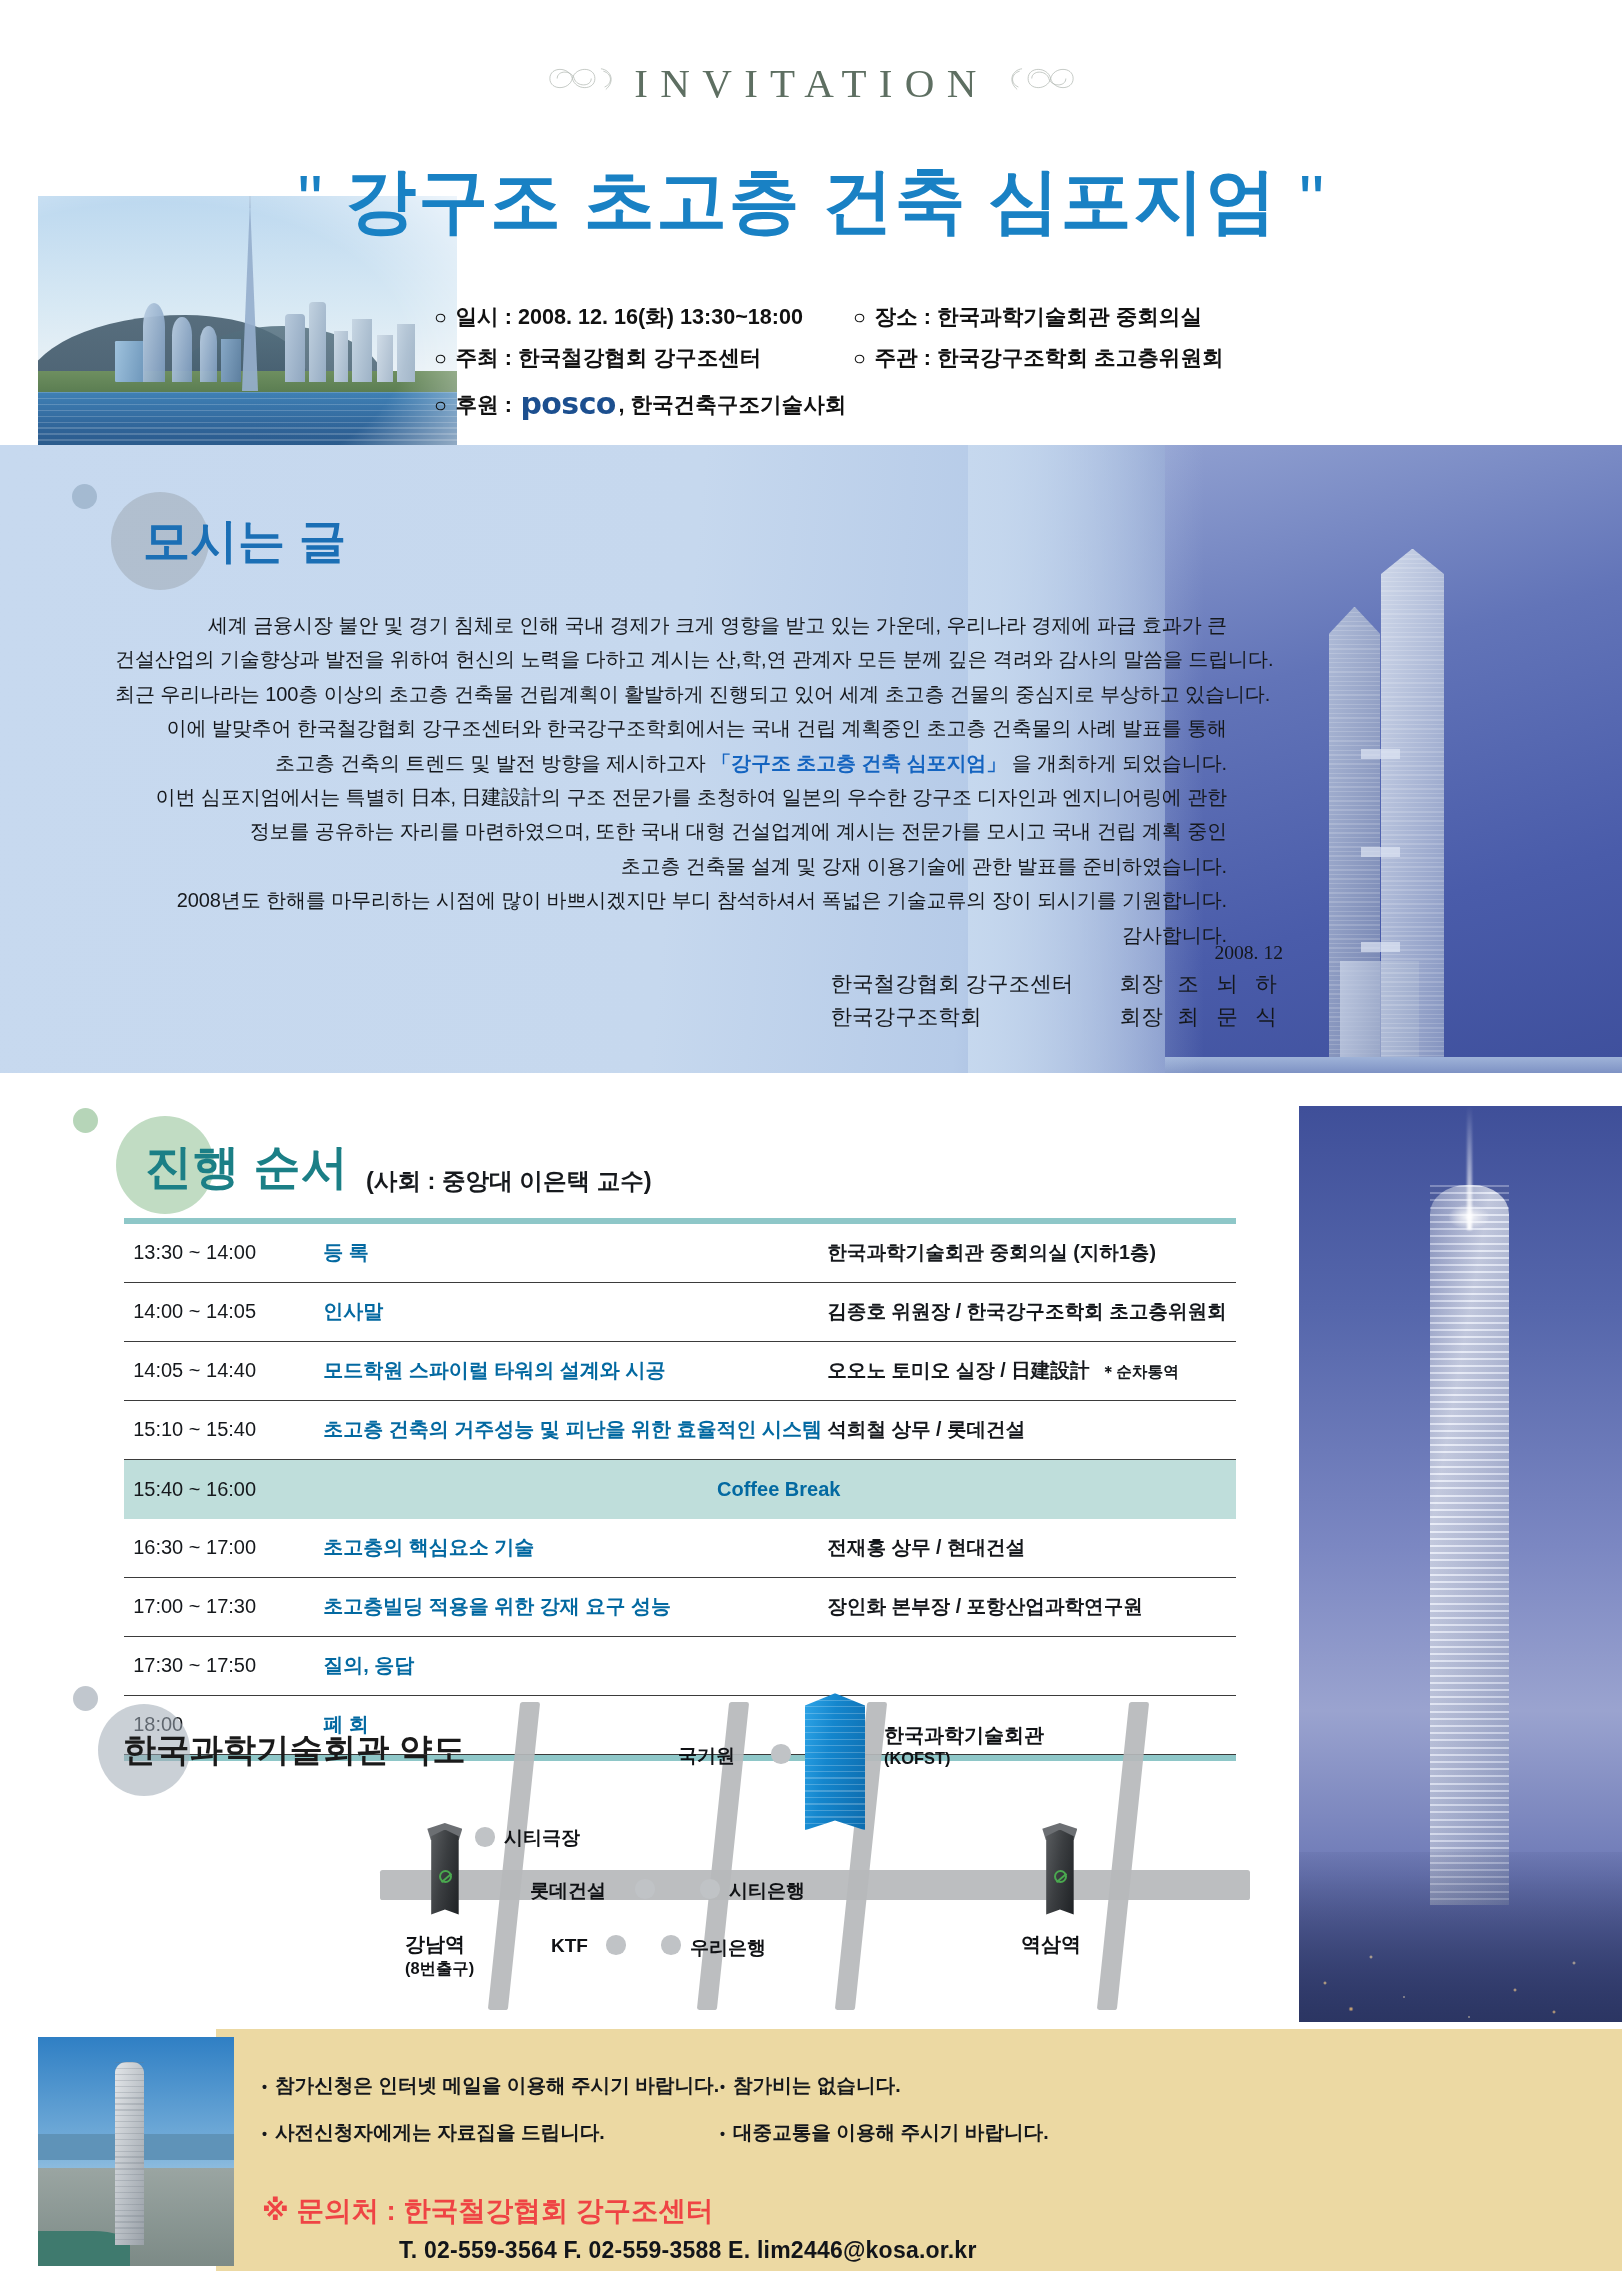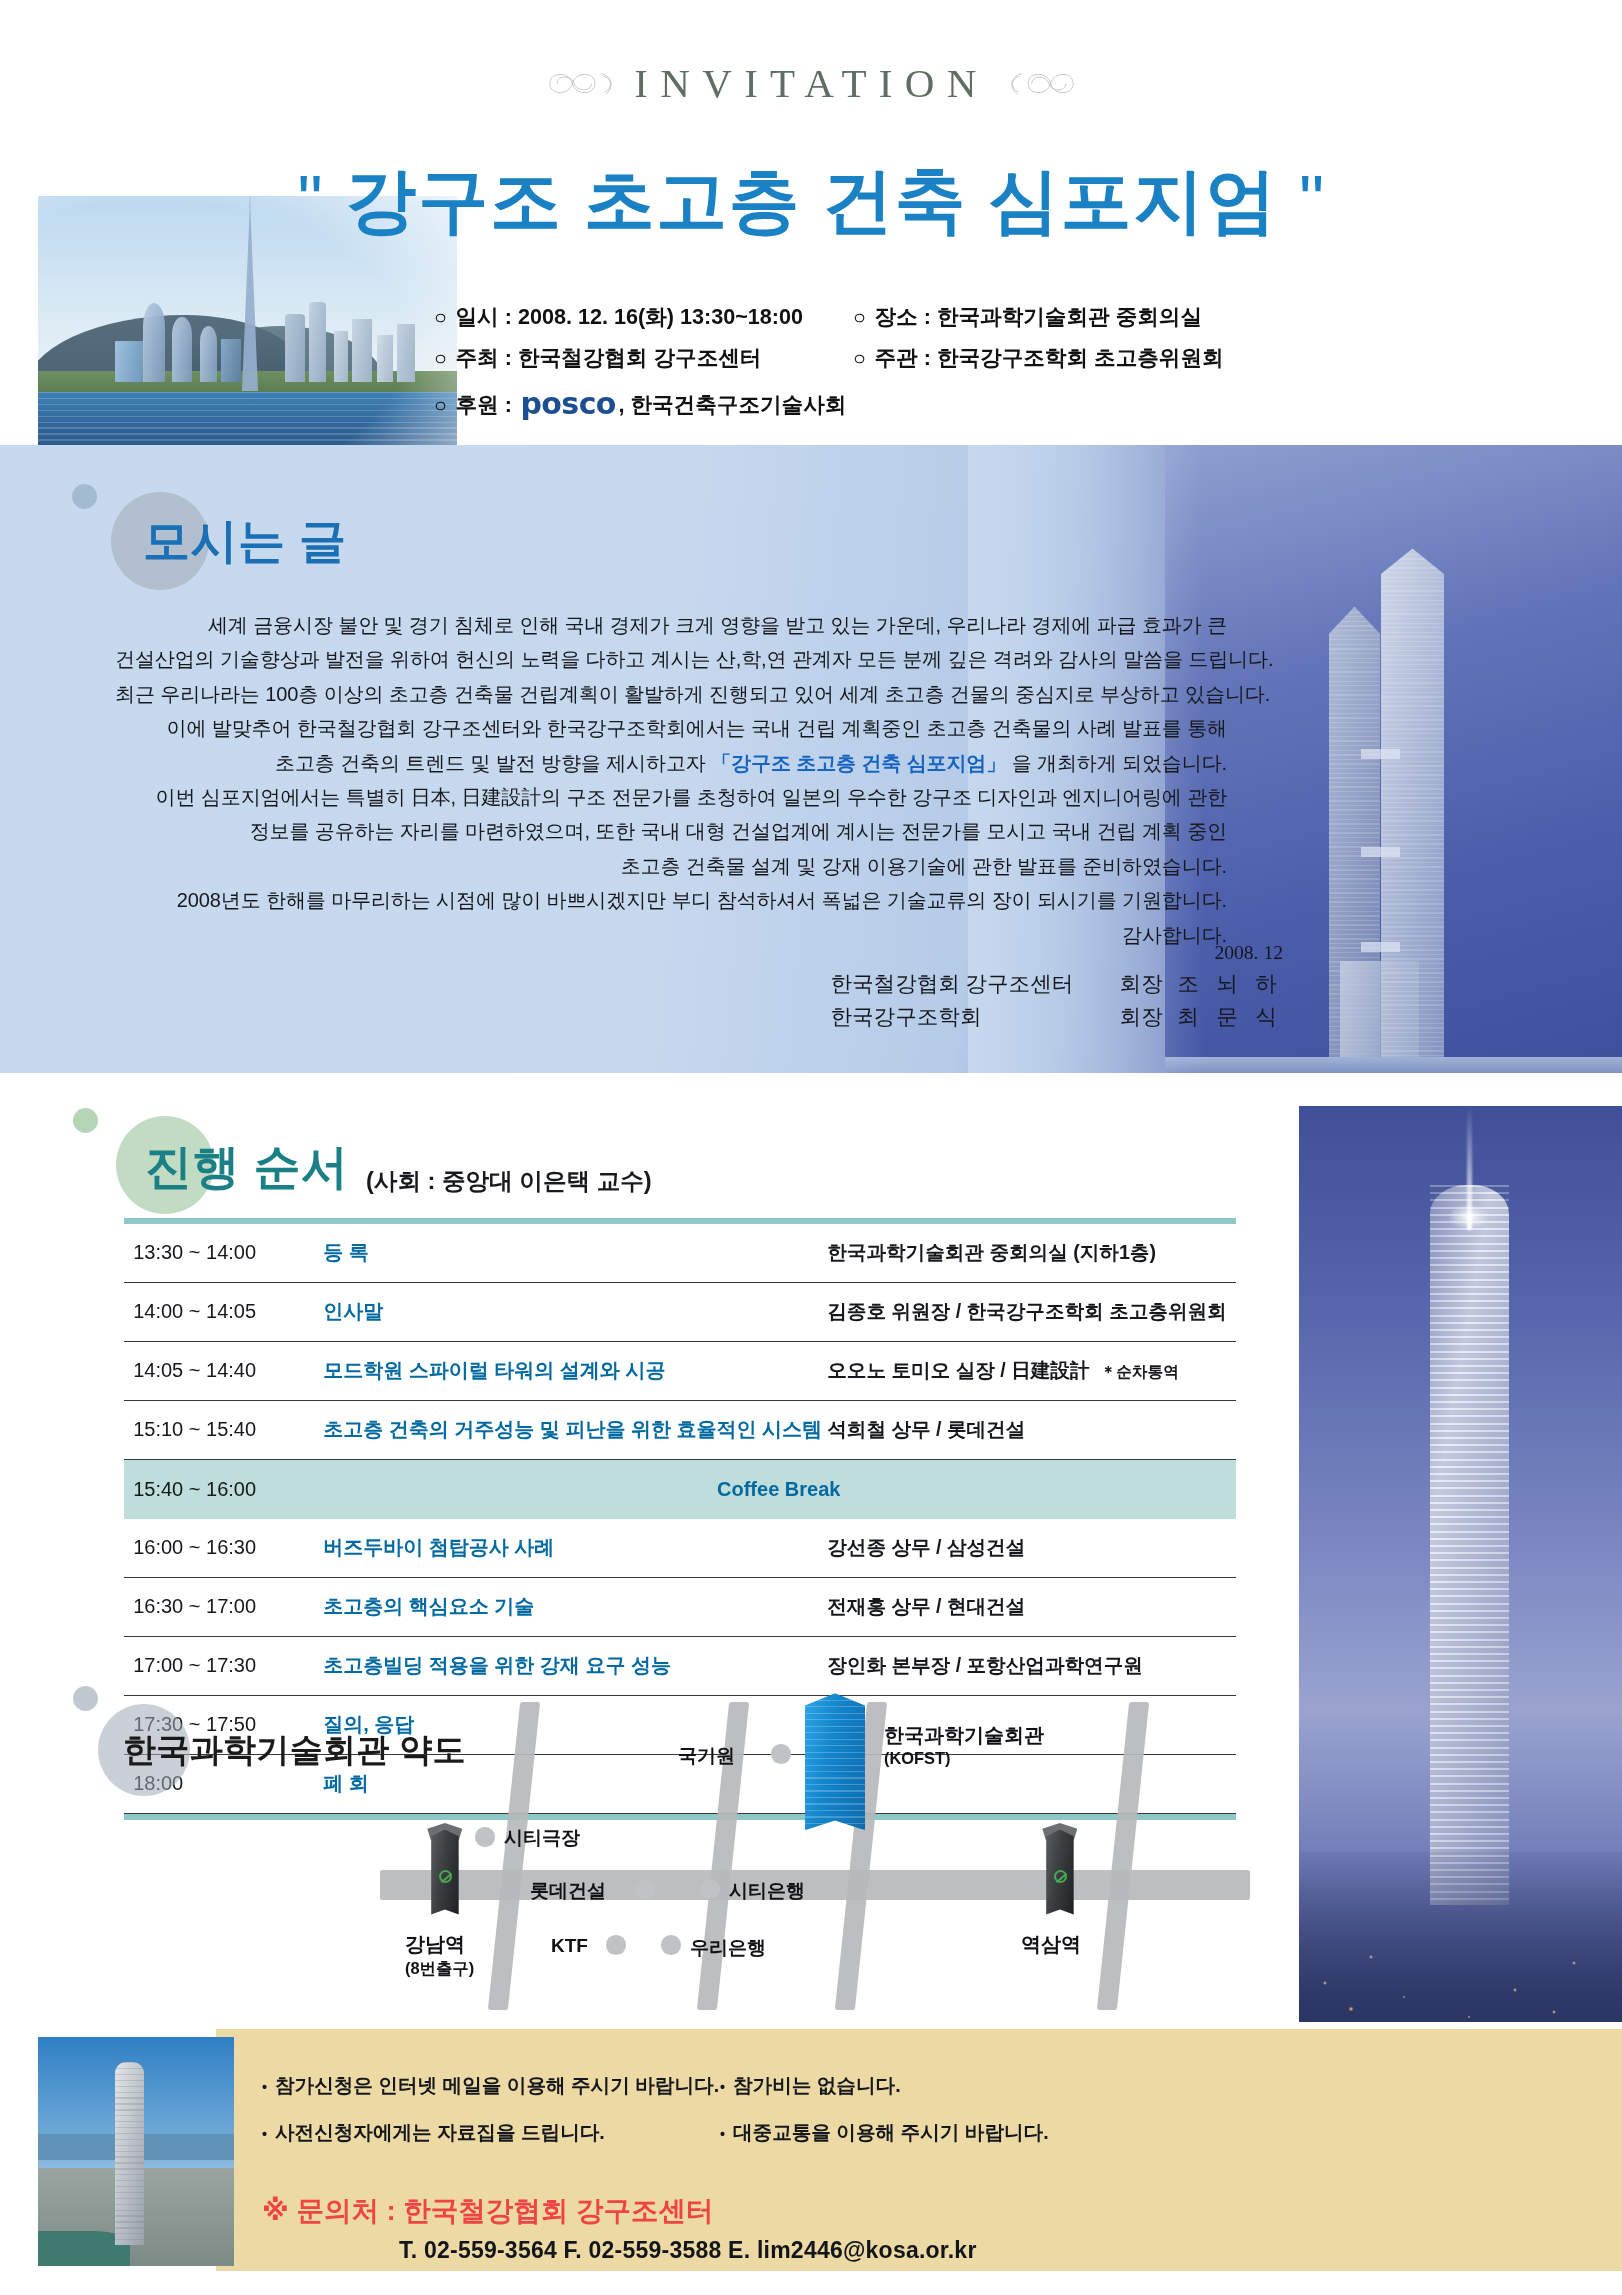--- a/index.html
+++ b/index.html
@@ -43,21 +43,21 @@
   .cs-t.e { left:271px; width:17px; height:80px; border-radius: 3.9px 3.9px 0 0; background: linear-gradient(100deg,#c2d2e0,#96acc3); }
   .cs-t.f { left:296px; width:14.4px; height:51px; background: linear-gradient(100deg,#cbd8e4,#a2b6c9); }
   .cs-t.g { left:314px; width:19.6px; height:63px; background: linear-gradient(100deg,#c7d6e3,#9db2c6); }
   .cs-t.h { left:339px; width:15.7px; height:47px; background: linear-gradient(100deg,#d0dce7,#a8bacc); }
   .cs-t.i { left:359px; width:18.3px; height:58px; background: linear-gradient(100deg,#c4d3e1,#9cb1c5); }
   .cs-t.j { left:77px; width:29px; height:41px; background: linear-gradient(100deg,#9fc2dd,#6e97bb); border-radius:1.3px; }
   .cs-t.k { left:183px; width:19.6px; height:43px; background: linear-gradient(100deg,#87a8c6,#5d7f9f); }
 
   
   .invitation-wrap { position:absolute; left:0; top:59px; width:1623px; text-align:center; }
-  .invitation-row { display:inline-flex; align-items:center; gap:16px; }
+  .invitation-row { display:inline-flex; gap:16px; }
   .inv-word { font-family:"Liberation Serif","DejaVu Serif",serif; font-size:41px; letter-spacing:.30em;
     color:#5e6f62; font-weight:400; }
   .flourish { width:73px; height:39px; opacity:.62; }
 
   .main-title { position:absolute; left:0; top:154px; width:1623px; text-align:center;
     font-size:71px; font-weight:700; color:#1981c4; letter-spacing:.02em;
     font-family:"Liberation Sans","DejaVu Sans",sans-serif; white-space:nowrap; }
   .main-title .qm { color:#1981c4; font-weight:400; }
 
   .meta { position:absolute; left:432px; top:302px; width:1099px; }
@@ -374,25 +374,20 @@
     <div class="trow">
       <span class="c-time">15:10 ~ 15:40</span>
       <span class="c-topic">초고층 건축의 거주성능 및 피난을 위한 효율적인 시스템</span>
       <span class="c-speaker">석희철 상무 / 롯데건설</span>
     </div>
     <div class="trow break">
       <span class="c-time">15:40 ~ 16:00</span>
       <span class="c-topic center">Coffee Break</span>
     </div>
     <div class="trow">
-      <span class="c-time">16:00 ~ 16:30</span>
-      <span class="c-topic">버즈두바이 첨탑공사 사례</span>
-      <span class="c-speaker">강선종 상무 / 삼성건설</span>
-    </div>
-    <div class="trow">
       <span class="c-time">16:30 ~ 17:00</span>
       <span class="c-topic">초고층의 핵심요소 기술</span>
       <span class="c-speaker">전재홍 상무 / 현대건설</span>
     </div>
     <div class="trow">
       <span class="c-time">17:00 ~ 17:30</span>
       <span class="c-topic">초고층빌딩 적용을 위한 강재 요구 성능</span>
       <span class="c-speaker">장인화 본부장 / 포항산업과학연구원</span>
     </div>
     <div class="trow">

